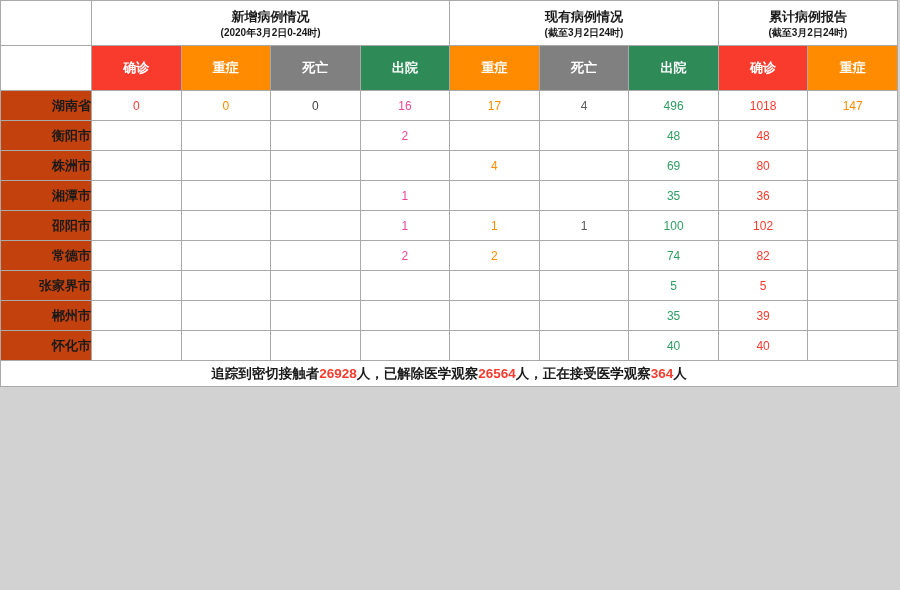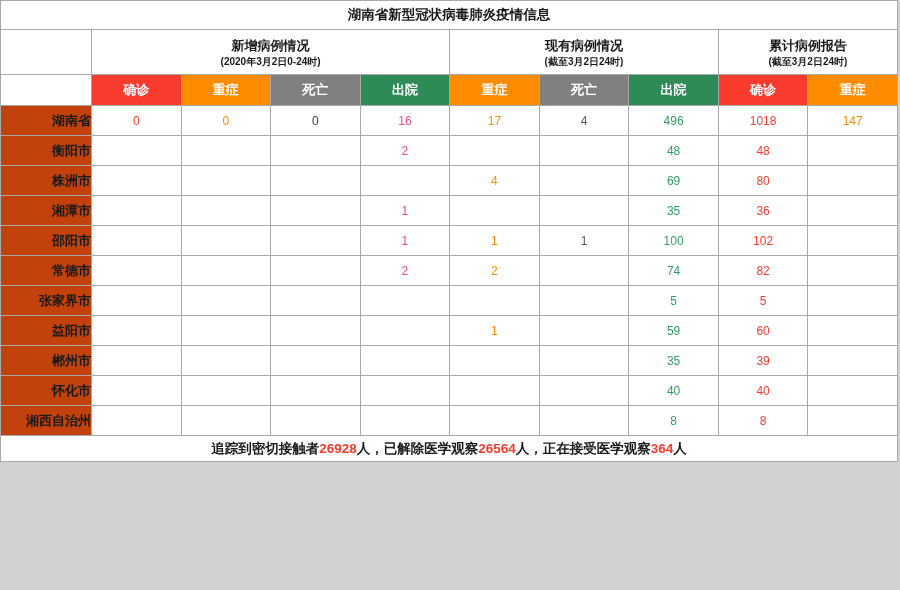--- a/index.html
+++ b/index.html
@@ -29,21 +29,21 @@
     height:29px;
     font-size:13.5px;
     font-weight:bold;
     color:#1a1a1a;
     background:#ffffff;
   }
   tr.group-row th{height:45px; background:#ffffff;}
   .g-label{font-size:13px; font-weight:bold; color:#1a1a1a; line-height:1.5;}
   .g-sub{font-size:10px; font-weight:bold; color:#1a1a1a; line-height:1.3;}
   tr.cols-row th{
-    height:31px;
+    height:45px;
     font-size:13px;
     font-weight:bold;
     color:#ffffff;
   }
   th.hdr-red{background:var(--red);}
   th.hdr-orange{background:var(--orange);}
   th.hdr-gray{background:var(--gray);}
   th.hdr-green{background:var(--green);}
   th.region-hd{background:#ffffff;}
   tbody tr{height:30px;}
@@ -83,23 +83,20 @@
       <col>
       <col>
       <col>
       <col>
       <col>
       <col>
       <col>
       <col>
   </colgroup>
   <thead>
-    <tr class="title-row">
-      <th colspan="10">湖南省新型冠状病毒肺炎疫情信息</th>
-    </tr>
     <tr class="group-row">
       <th class="region-hd"></th>
       <th colspan="4">
         <div class="g-label">新增病例情况</div>
         <div class="g-sub">(2020年3月2日0-24时)</div>
       </th>
       <th colspan="3">
         <div class="g-label">现有病例情况</div>
         <div class="g-sub">(截至3月2日24时)</div>
       </th>
@@ -200,32 +197,20 @@
         <td class="c1"></td>
         <td class="c2"></td>
         <td class="c3"></td>
         <td class="c4"></td>
         <td class="c5"></td>
         <td class="c6">5</td>
         <td class="c7">5</td>
         <td class="c8"></td>
       </tr>
       <tr>
-        <th class="region">益阳市</th>
-        <td class="c0"></td>
-        <td class="c1"></td>
-        <td class="c2"></td>
-        <td class="c3"></td>
-        <td class="c4">1</td>
-        <td class="c5"></td>
-        <td class="c6">59</td>
-        <td class="c7">60</td>
-        <td class="c8"></td>
-      </tr>
-      <tr>
         <th class="region">郴州市</th>
         <td class="c0"></td>
         <td class="c1"></td>
         <td class="c2"></td>
         <td class="c3"></td>
         <td class="c4"></td>
         <td class="c5"></td>
         <td class="c6">35</td>
         <td class="c7">39</td>
         <td class="c8"></td>
@@ -233,32 +218,20 @@
       <tr>
         <th class="region">怀化市</th>
         <td class="c0"></td>
         <td class="c1"></td>
         <td class="c2"></td>
         <td class="c3"></td>
         <td class="c4"></td>
         <td class="c5"></td>
         <td class="c6">40</td>
         <td class="c7">40</td>
-        <td class="c8"></td>
-      </tr>
-      <tr>
-        <th class="region">湘西自治州</th>
-        <td class="c0"></td>
-        <td class="c1"></td>
-        <td class="c2"></td>
-        <td class="c3"></td>
-        <td class="c4"></td>
-        <td class="c5"></td>
-        <td class="c6">8</td>
-        <td class="c7">8</td>
         <td class="c8"></td>
       </tr>
     </tbody>
   <tfoot>
     <tr class="footer-row">
       <td colspan="10" id="footer-cell"><span class="ftext">追踪到密切接触者</span><span class="fnum">26928</span><span class="ftext">人，已解除医学观察</span><span class="fnum">26564</span><span class="ftext">人，正在接受医学观察</span><span class="fnum">364</span><span class="ftext">人</span></td>
     </tr>
   </tfoot>
 </table>
 

